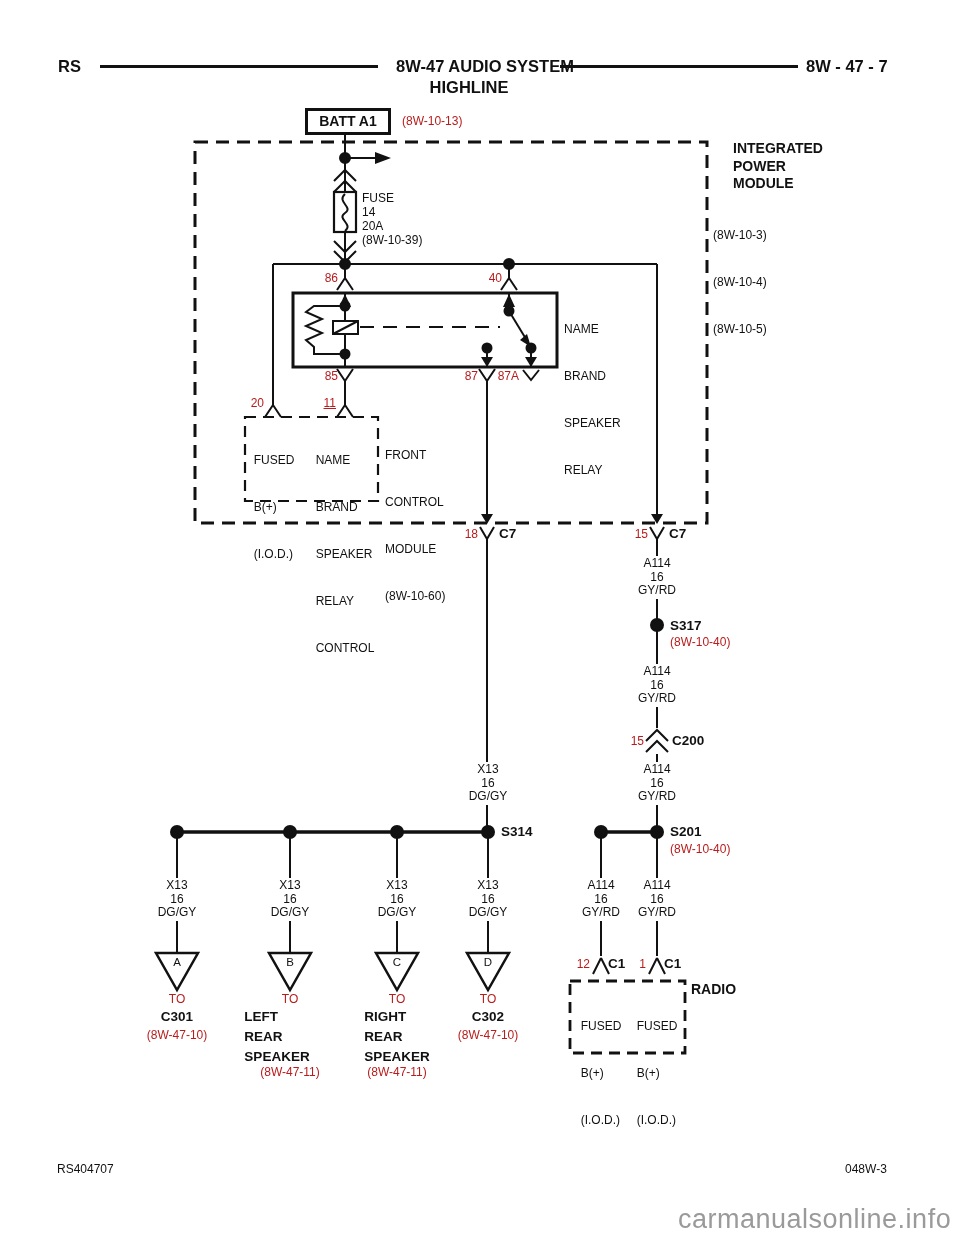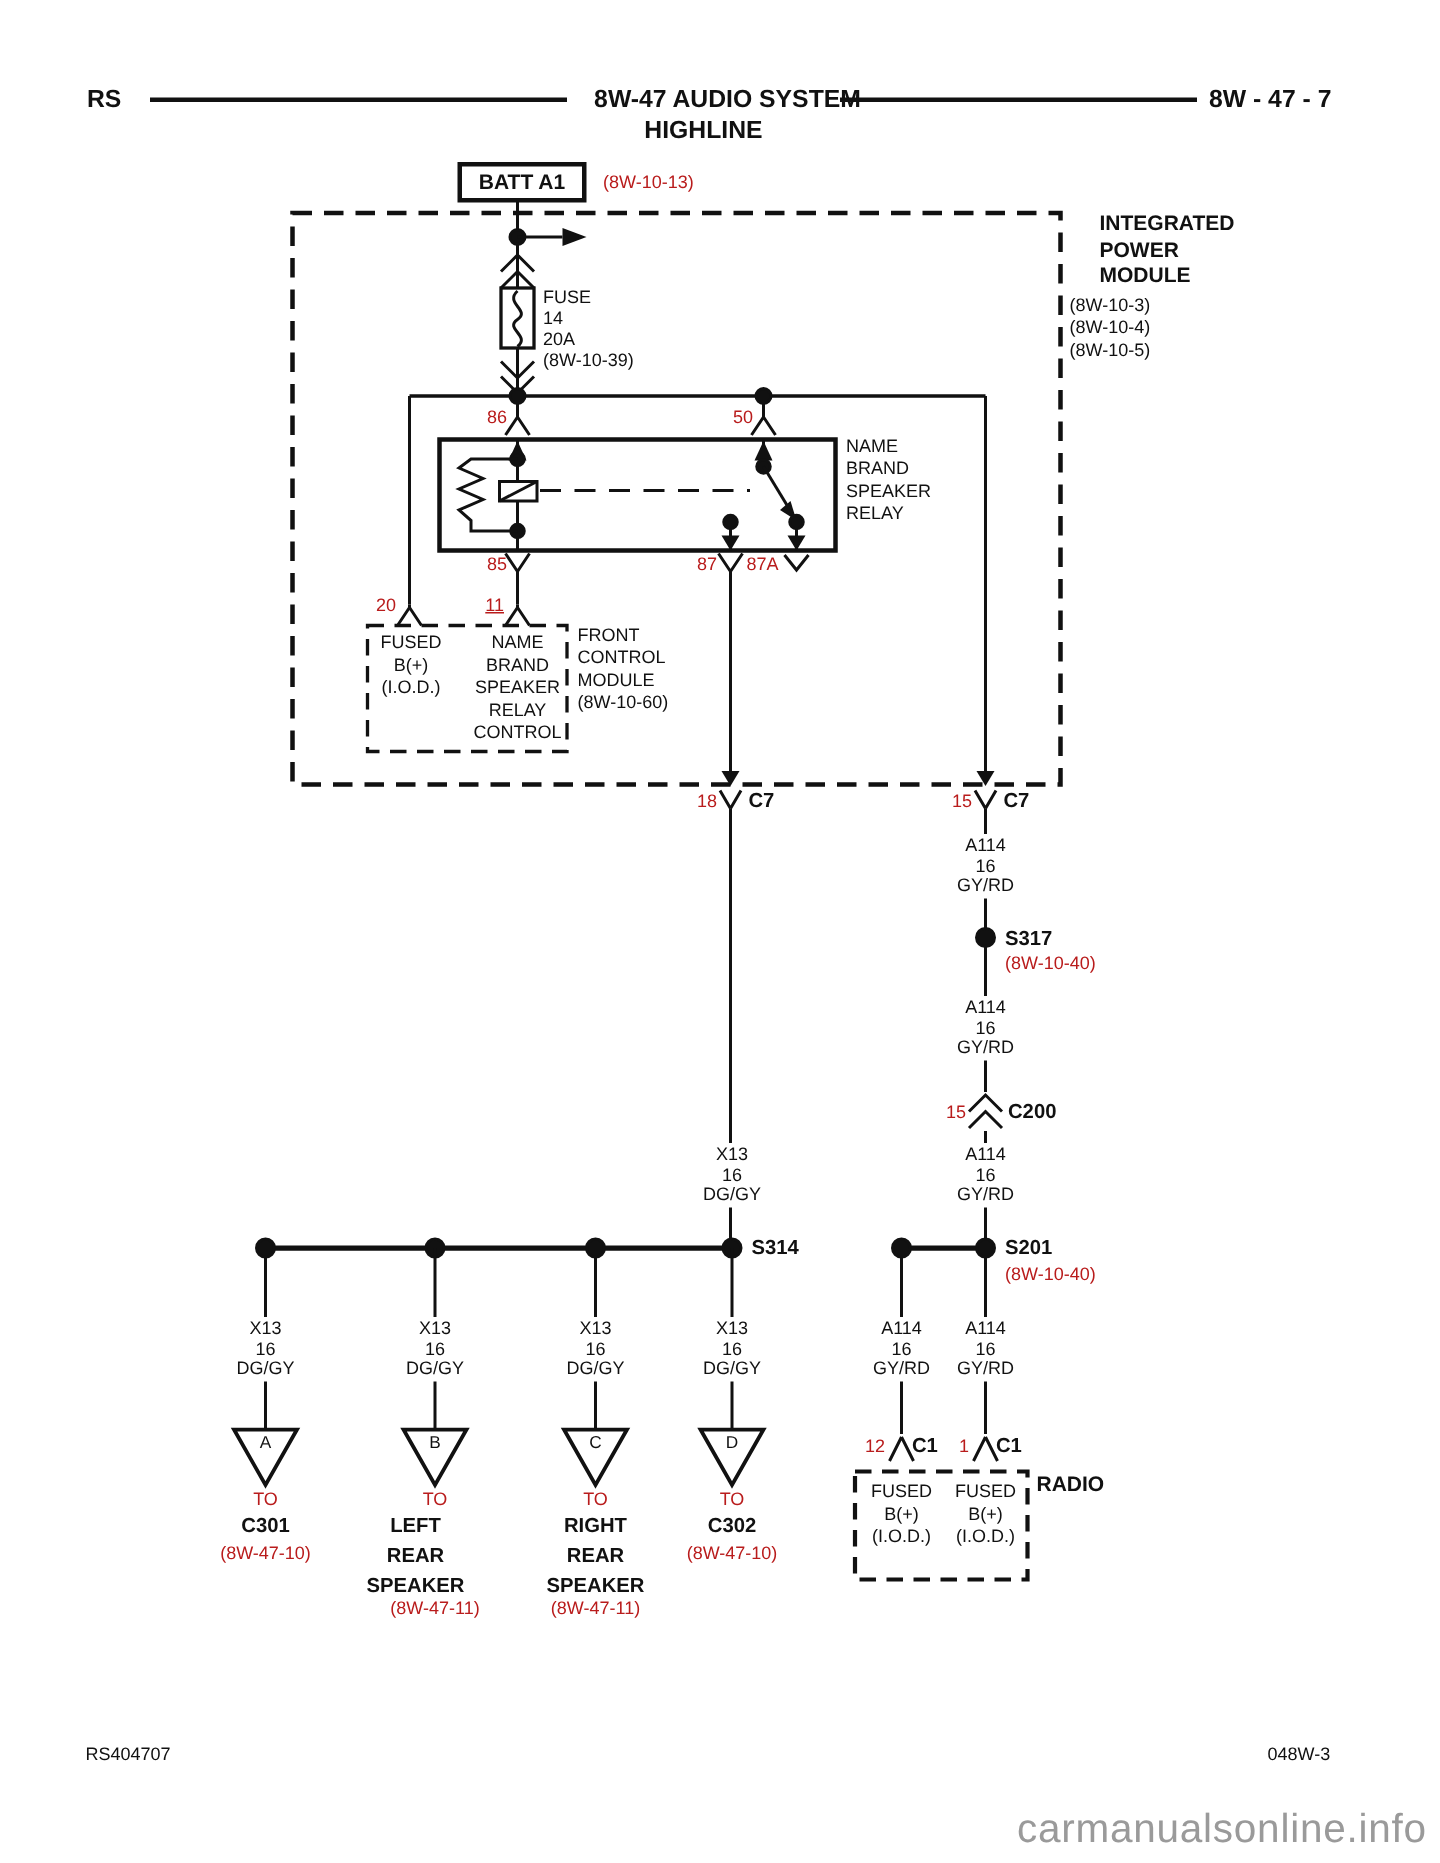--- a/index.html
+++ b/index.html
@@ -7,22 +7,22 @@
         font-family:"Liberation Sans",sans-serif;color:#111;}
   svg.wires{position:absolute;left:0;top:0;width:960px;height:1242px;}
   .t{position:absolute;font:12px/14px "Liberation Sans",sans-serif;color:#b91c1c;white-space:nowrap;}
   .c{transform:translateX(-50%);}
   .r{text-align:right;}
   .hd{position:absolute;font:bold 16.5px/18px "Liberation Sans",sans-serif;white-space:nowrap;}
   .hline{position:absolute;height:2.5px;background:#111;}
   .stk{position:absolute;}
   .stk div{font:12px/14px "Liberation Sans",sans-serif;white-space:nowrap;}
   .stk.bld div{font:bold 14px/17.5px "Liberation Sans",sans-serif;padding-left:20px;}
-  .stk.lh15 div{line-height:15px;}
-  .stk.ctr{transform:translateX(-50%);text-align:center;}
+  .stk.lh15 div{line-height:15px;margin-top:32px;}
+  .stk.ctr{transform:translateX(-50%);}
   .wl{position:absolute;transform:translateX(-50%);text-align:center;background:#fff;
       padding:1px 3px;}
   .wl div{font:12px/13.5px "Liberation Sans",sans-serif;white-space:nowrap;}
   .cn{position:absolute;font:bold 13.5px/15px "Liberation Sans",sans-serif;white-space:nowrap;}
   .battbox{position:absolute;left:305px;top:108px;width:80px;height:21px;border:3px solid #111;
            text-align:center;font:bold 14px/21px "Liberation Sans",sans-serif;}
   .dest-name div{font:bold 13.5px/20px "Liberation Sans",sans-serif;}
   .tri-letter{position:absolute;font:11.5px/12px "Liberation Sans",sans-serif;transform:translateX(-50%);}
   .wm{position:absolute;left:678px;top:1204px;font:27px/30px "Liberation Sans",sans-serif;
       color:#9a9a9a;letter-spacing:0.5px;white-space:nowrap;}
@@ -178,21 +178,21 @@
   </div>
 
   <div class="stk" style="left:362px;top:191px;">
     <div>FUSE</div>
     <div>14</div>
     <div>20A</div>
     <div>(8W-10-39)</div>
   </div>
 
   <div class="t r" style="left:308px;top:271px;width:30px;">86</div>
-  <div class="t r" style="left:472px;top:271px;width:30px;">50</div>
+  <div class="t r" style="left:472px;top:271px;width:30px;">40</div>
   <div class="t r" style="left:308px;top:369px;width:30px;">85</div>
   <div class="t r" style="left:450px;top:369px;width:28px;">87</div>
   <div class="t r" style="left:486px;top:369px;width:33px;">87A</div>
   <div class="stk lh15" style="left:564px;top:290px;">
     <div>NAME</div>
     <div>BRAND</div>
     <div>SPEAKER</div>
     <div>RELAY</div>
   </div>
 

